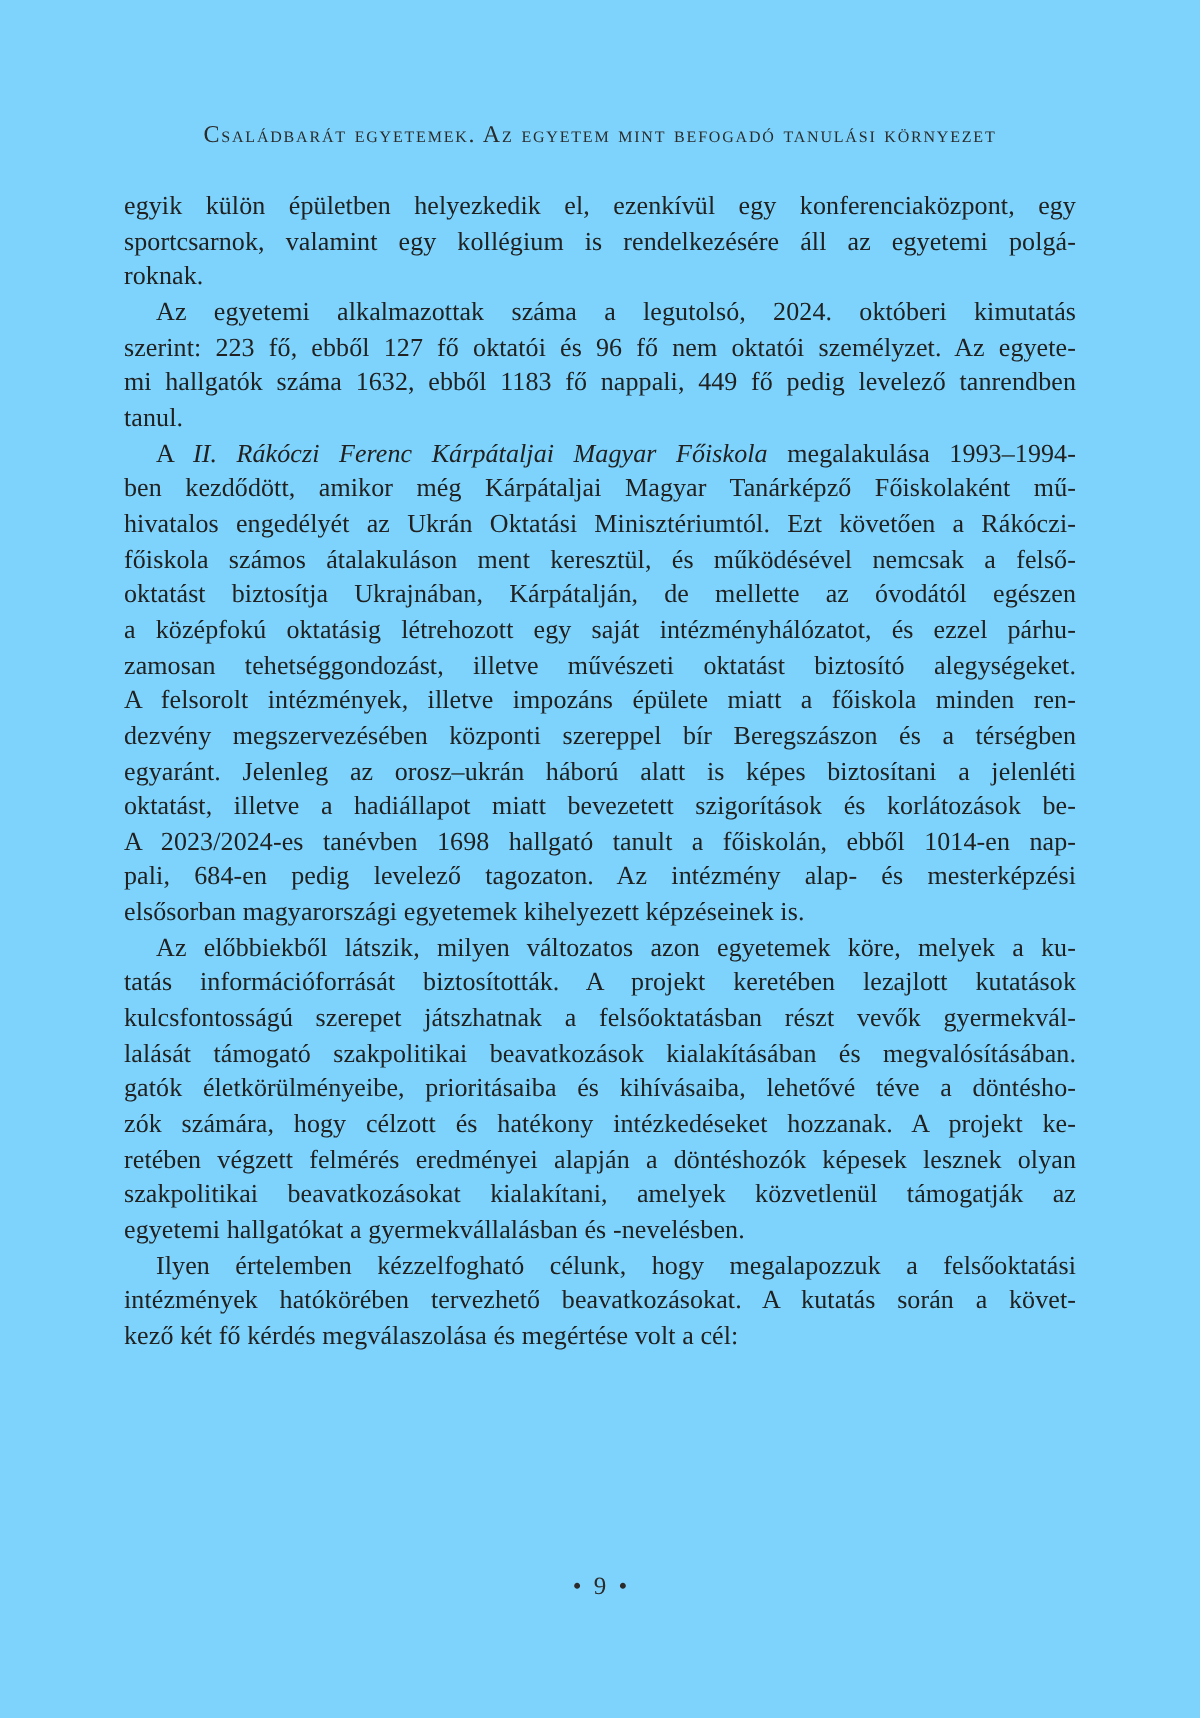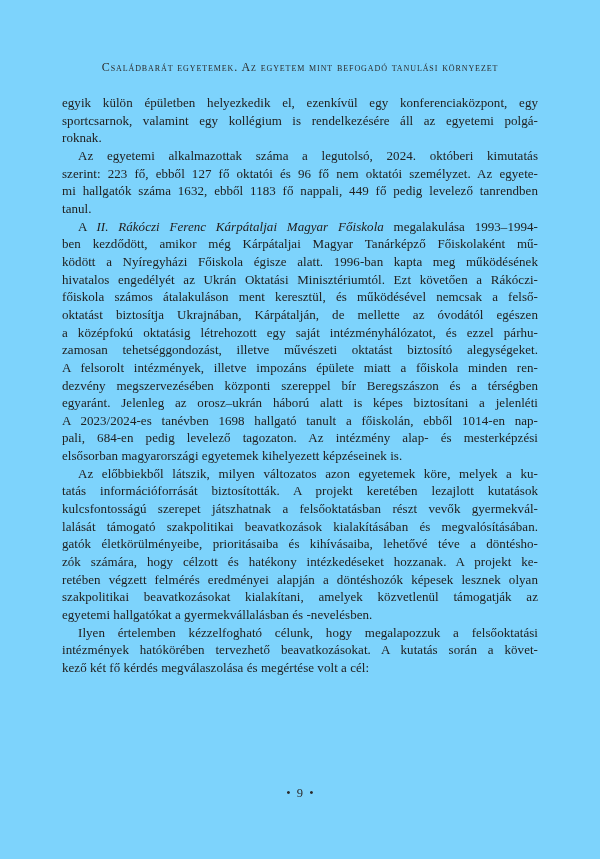--- a/index.html
+++ b/index.html
@@ -85,29 +85,29 @@
       </div>
       <div class="para">
         <div class="line first"><span>Az egyetemi alkalmazottak száma a legutolsó, 2024. októberi kimutatás</span></div>
         <div class="line"><span>szerint: 223 fő, ebből 127 fő oktatói és 96 fő nem oktatói személyzet. Az egyete-</span></div>
         <div class="line"><span>mi hallgatók száma 1632, ebből 1183 fő nappali, 449 fő pedig levelező tanrendben</span></div>
         <div class="line last"><span>tanul.</span></div>
       </div>
       <div class="para">
         <div class="line first"><span>A </span><em>II. Rákóczi Ferenc Kárpátaljai Magyar Főiskola</em><span> megalakulása 1993–1994-</span></div>
         <div class="line"><span>ben kezdődött, amikor még Kárpátaljai Magyar Tanárképző Főiskolaként mű-</span></div>
-        <div class="line"><span>ködött a Nyíregyházi Főiskola égisze alatt. 1996-ban kapta meg működésének</span></div>
         <div class="line"><span>hivatalos engedélyét az Ukrán Oktatási Minisztériumtól. Ezt követően a Rákóczi-</span></div>
         <div class="line"><span>főiskola számos átalakuláson ment keresztül, és működésével nemcsak a felső-</span></div>
         <div class="line"><span>oktatást biztosítja Ukrajnában, Kárpátalján, de mellette az óvodától egészen</span></div>
         <div class="line"><span>a középfokú oktatásig létrehozott egy saját intézményhálózatot, és ezzel párhu-</span></div>
         <div class="line"><span>zamosan tehetséggondozást, illetve művészeti oktatást biztosító alegységeket.</span></div>
         <div class="line"><span>A felsorolt intézmények, illetve impozáns épülete miatt a főiskola minden ren-</span></div>
         <div class="line"><span>dezvény megszervezésében központi szereppel bír Beregszászon és a térségben</span></div>
         <div class="line"><span>egyaránt. Jelenleg az orosz–ukrán háború alatt is képes biztosítani a jelenléti</span></div>
+        <div class="line"><span>oktatást, illetve a hadiállapot miatt bevezetett szigorítások és korlátozások be-</span></div>
         <div class="line"><span>A 2023/2024-es tanévben 1698 hallgató tanult a főiskolán, ebből 1014-en nap-</span></div>
         <div class="line"><span>pali, 684-en pedig levelező tagozaton. Az intézmény alap- és mesterképzési</span></div>
         <div class="line last"><span>elsősorban magyarországi egyetemek kihelyezett képzéseinek is.</span></div>
       </div>
       <div class="para">
         <div class="line first"><span>Az előbbiekből látszik, milyen változatos azon egyetemek köre, melyek a ku-</span></div>
         <div class="line"><span>tatás információforrását biztosították. A projekt keretében lezajlott kutatások</span></div>
         <div class="line"><span>kulcsfontosságú szerepet játszhatnak a felsőoktatásban részt vevők gyermekvál-</span></div>
         <div class="line"><span>lalását támogató szakpolitikai beavatkozások kialakításában és megvalósításában.</span></div>
         <div class="line"><span>gatók életkörülményeibe, prioritásaiba és kihívásaiba, lehetővé téve a döntésho-</span></div>

